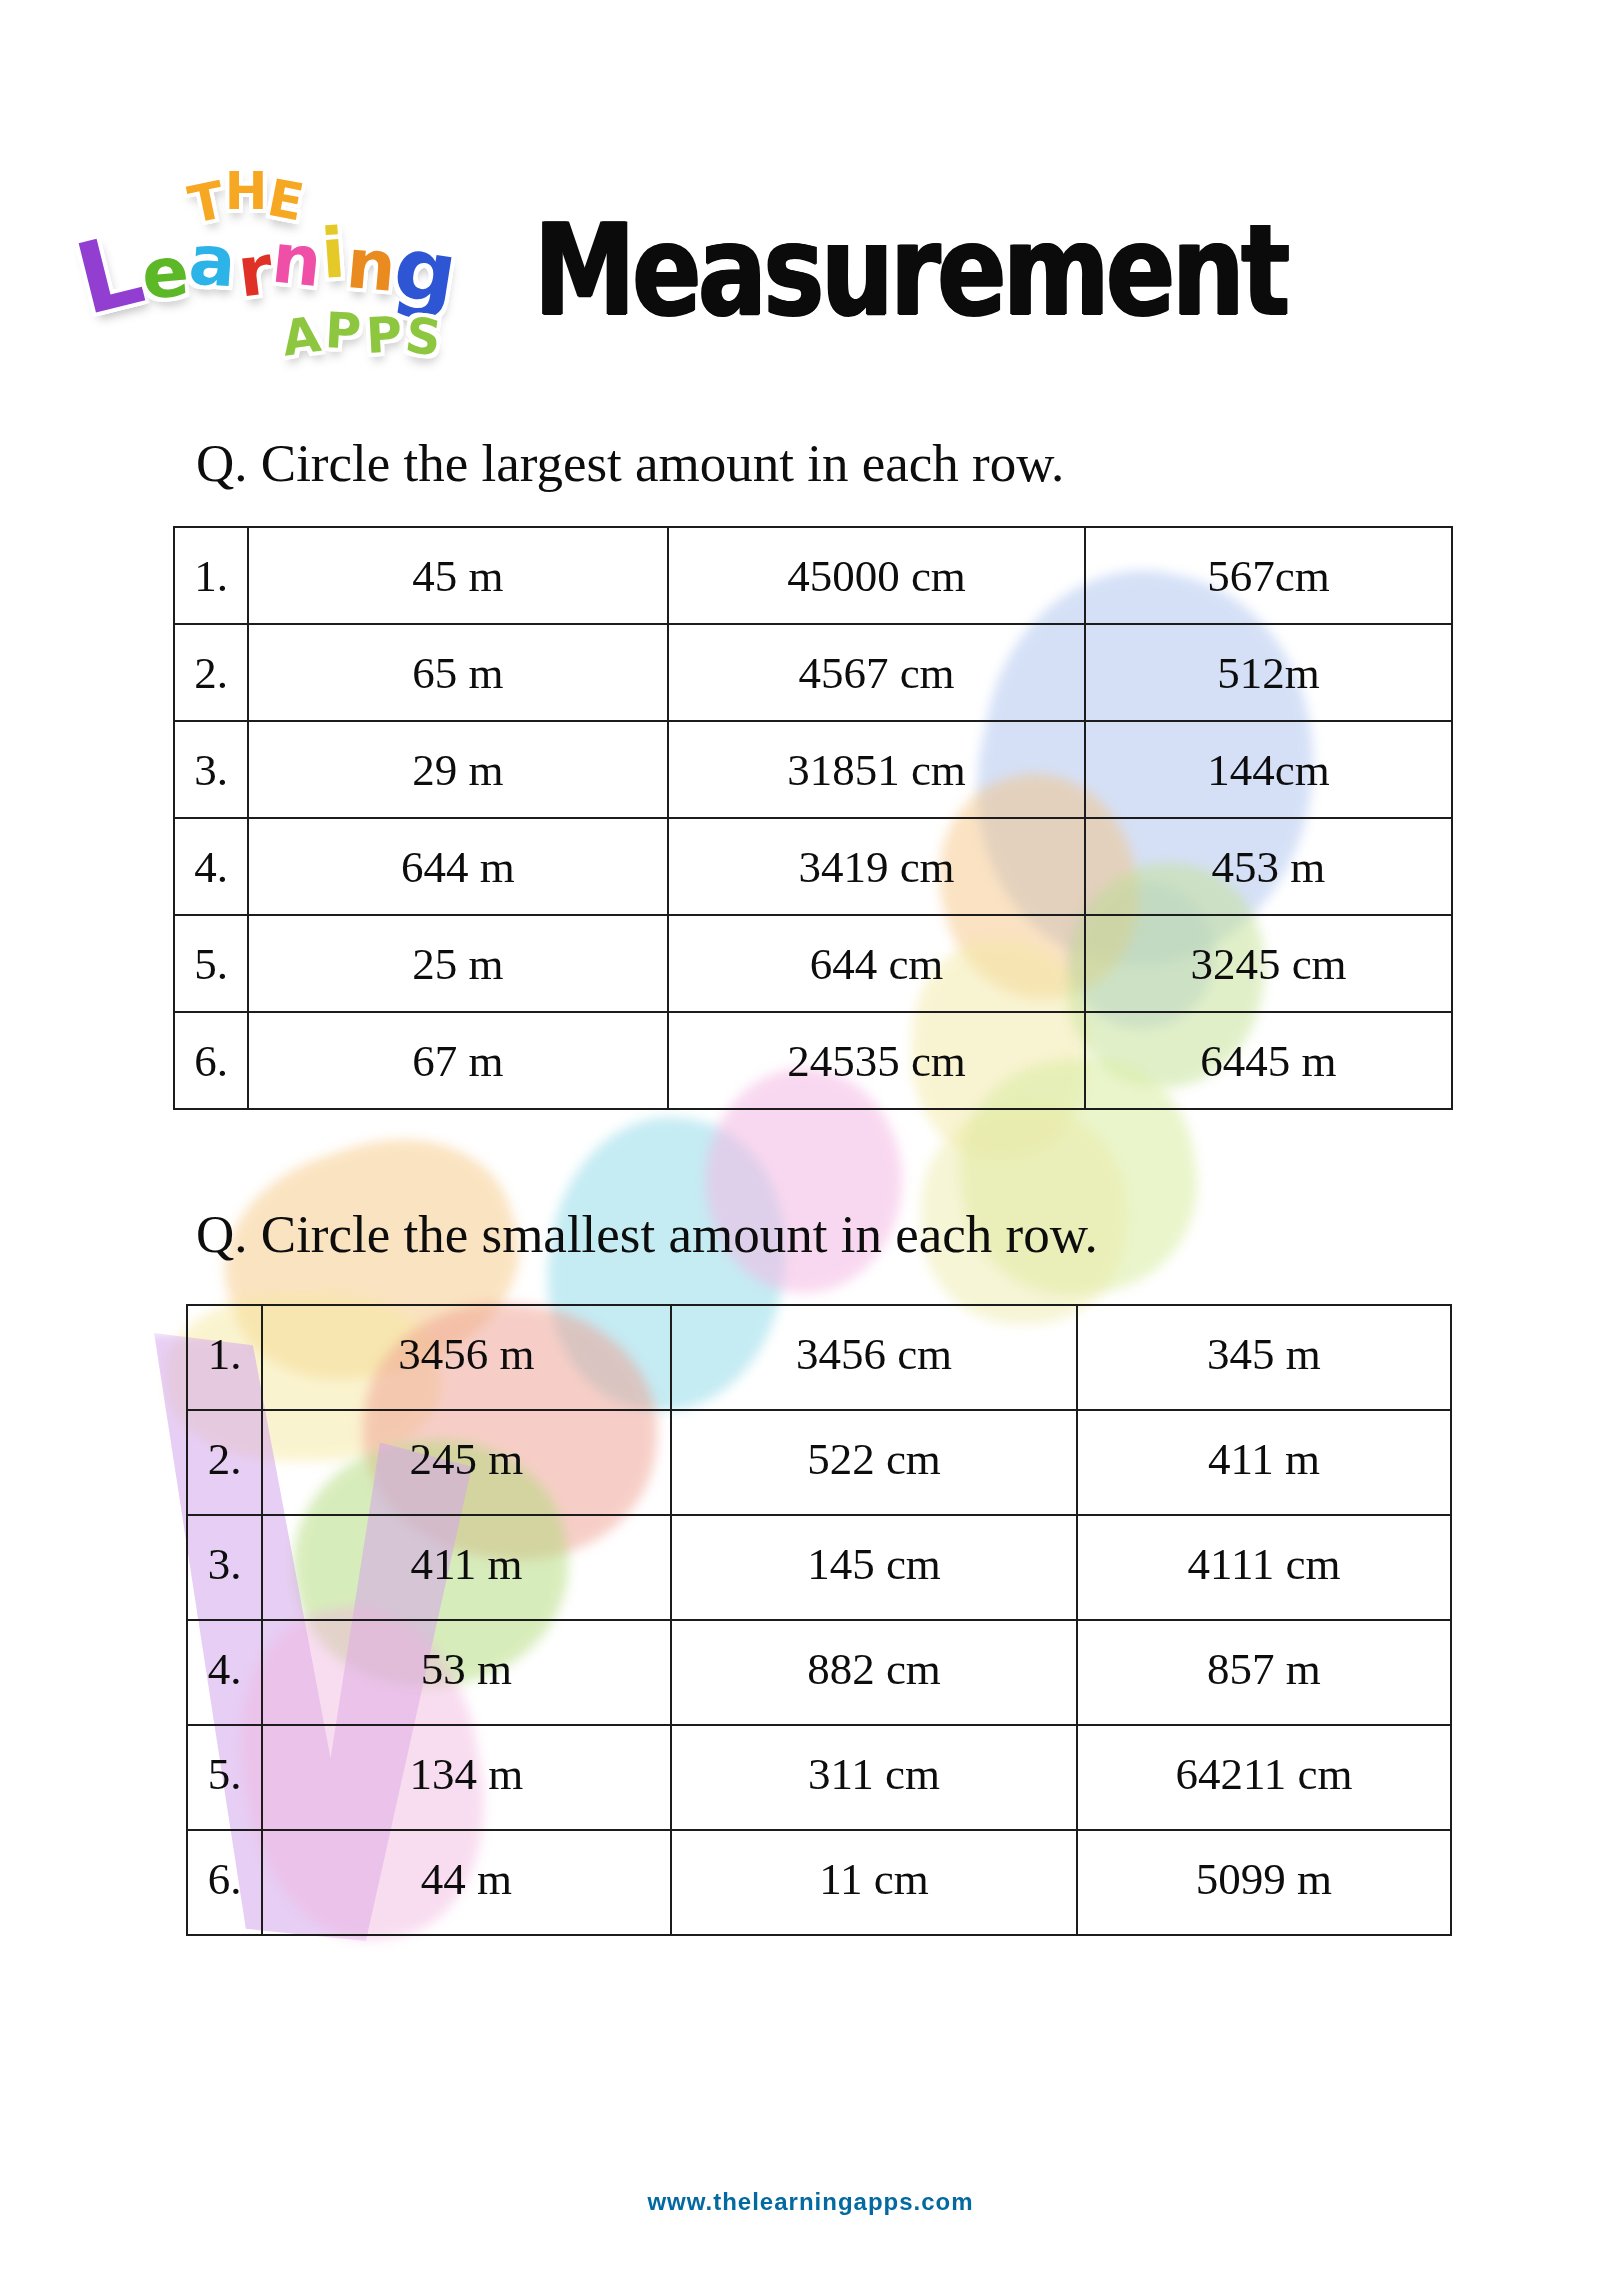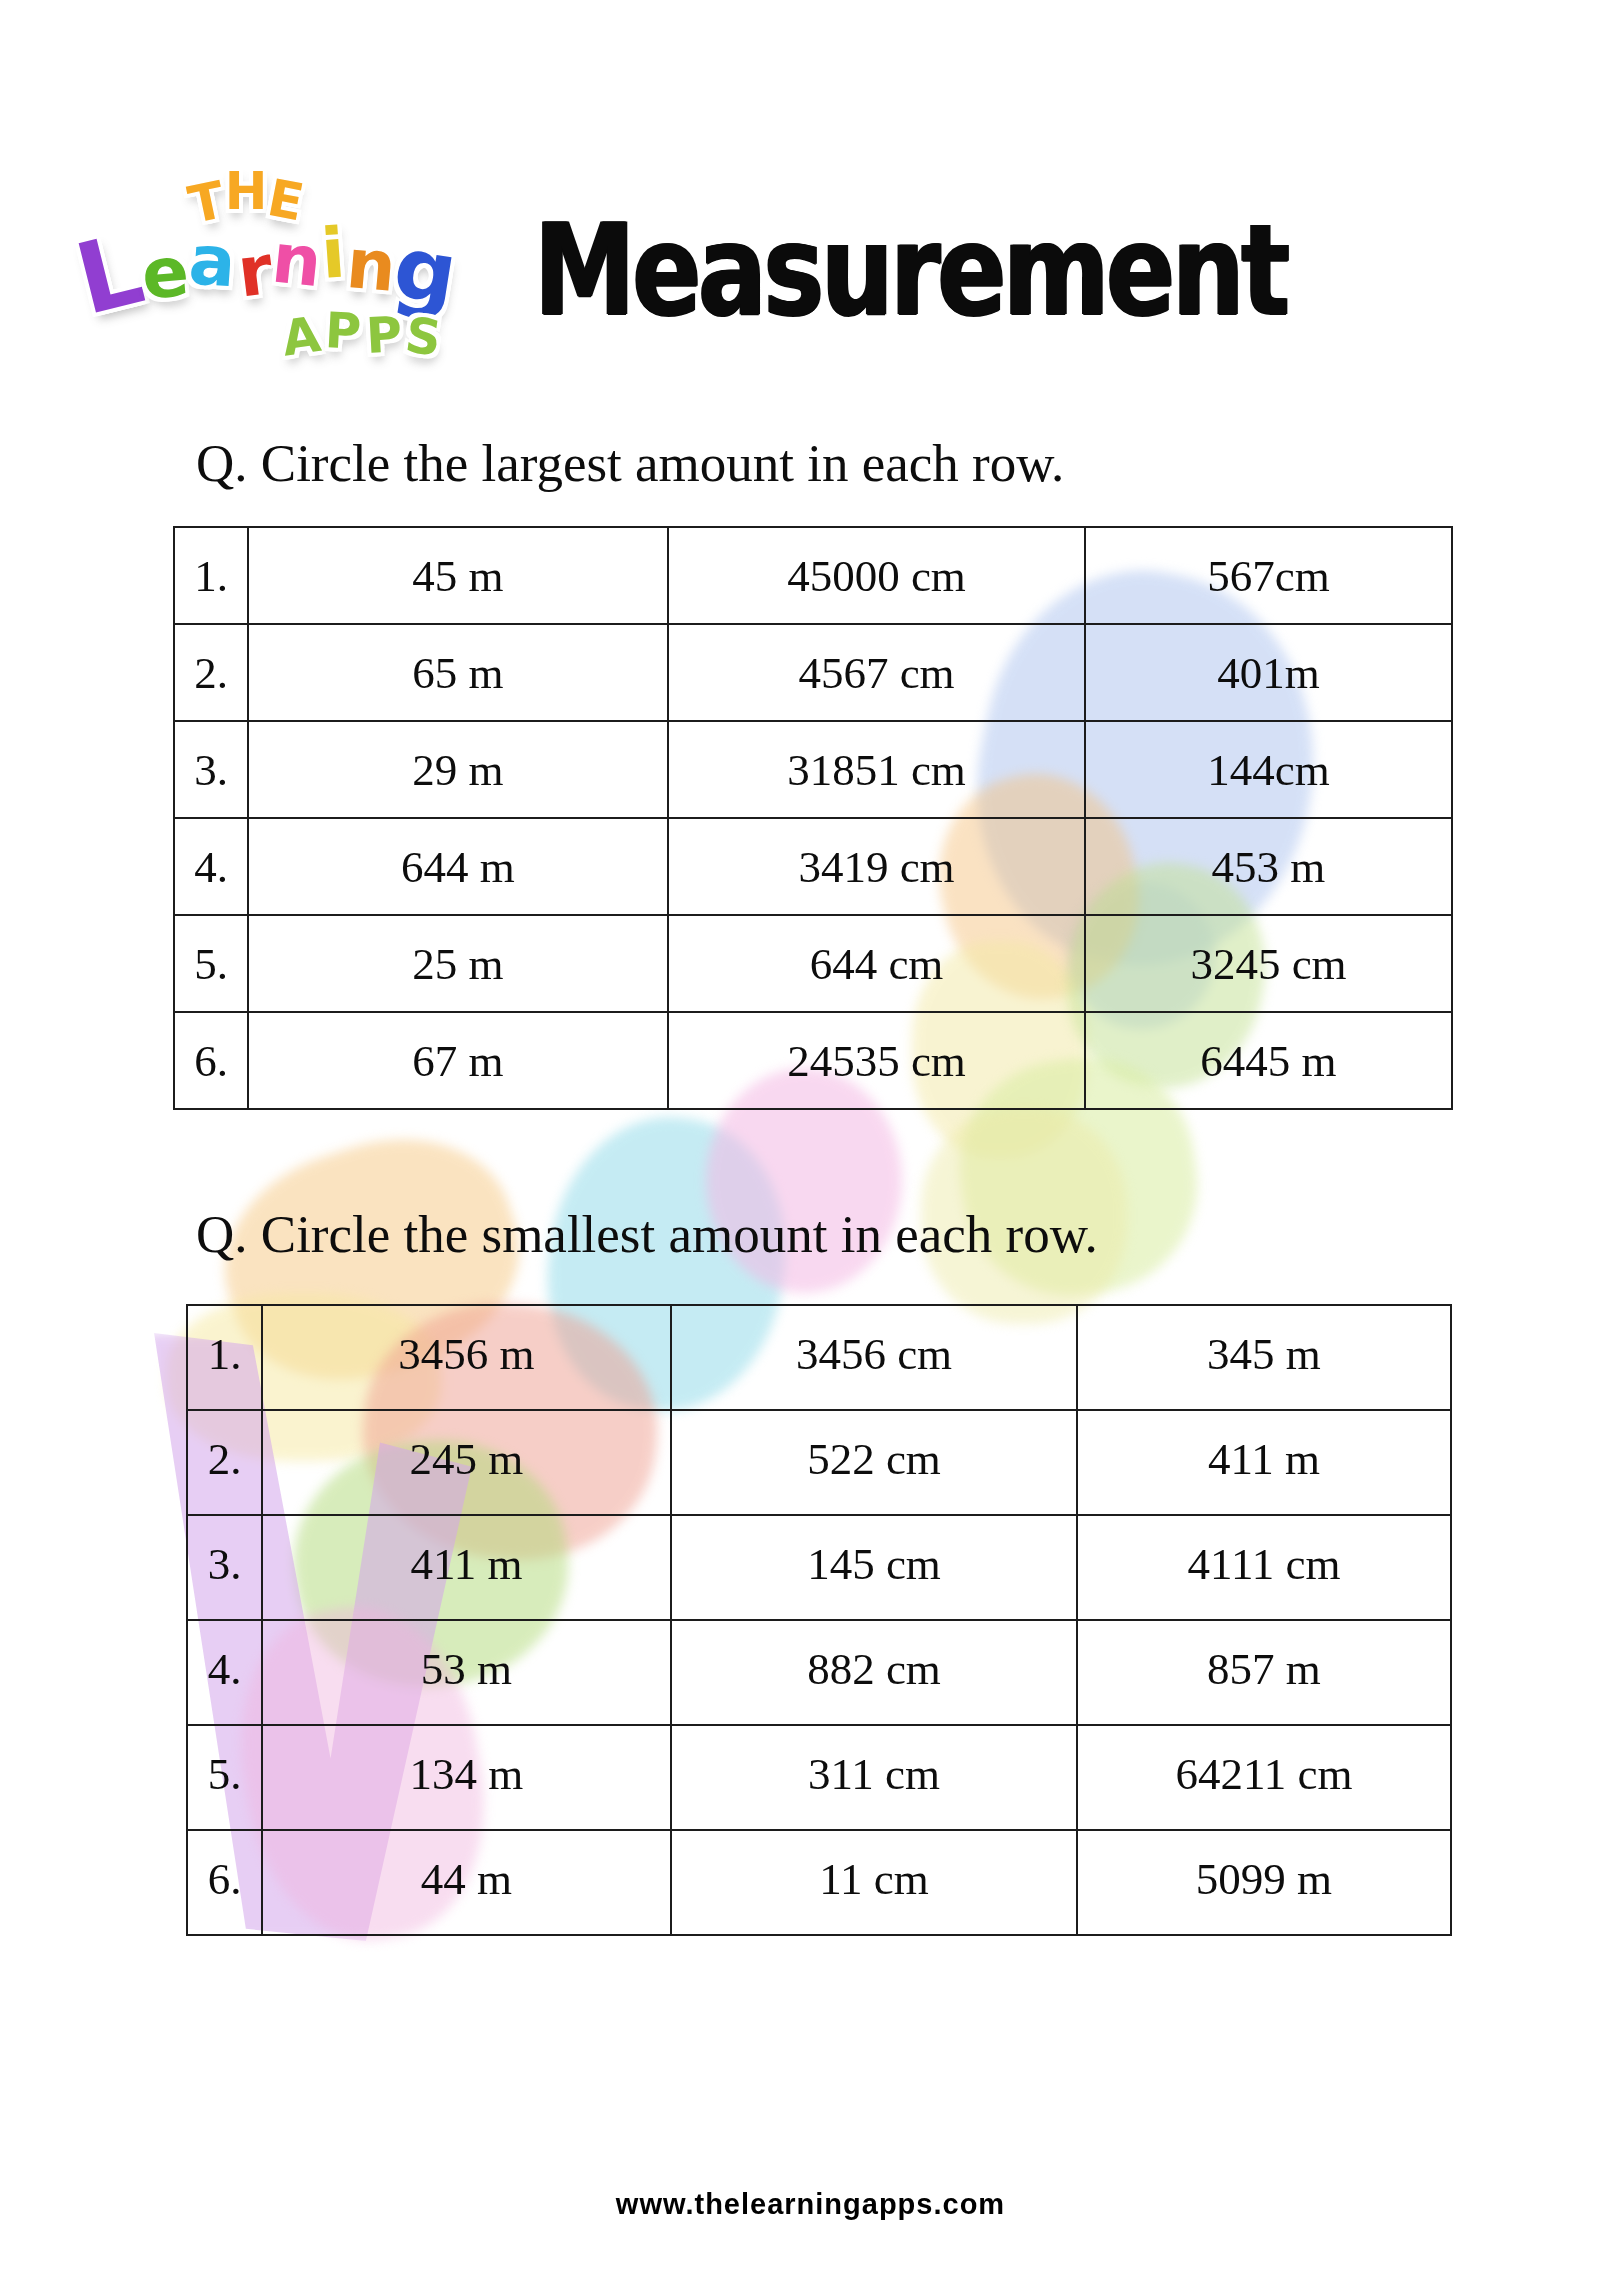--- a/index.html
+++ b/index.html
@@ -91,21 +91,21 @@
   }
   .t1 td { height:97px; }
   .t2 td { height:105px; }
   .wtable td.num { text-align:center; }
 
   
   .site-url {
     position:absolute; left:0; top:2188px; width:100%;
     text-align:center;
     font-family:"Liberation Sans", sans-serif; font-weight:bold;
-    font-size:29px; letter-spacing:1px; color:#000000;
+    font-size:24px; letter-spacing:1px; color:#0369a1;
   }
 </style>
 </head>
 <body>
 
 <div class="page">
 
   <div class="watermark">
     <div class="wm wm-blue-b"></div>
     <div class="wm wm-blue-tail"></div>
@@ -153,21 +153,21 @@
         <tr>
           <td class="num">1.</td>
           <td>45 m</td>
           <td>45000 cm</td>
           <td>567cm</td>
         </tr>
         <tr>
           <td class="num">2.</td>
           <td>65 m</td>
           <td>4567 cm</td>
-          <td>401m</td>
+          <td>512m</td>
         </tr>
         <tr>
           <td class="num">3.</td>
           <td>29 m</td>
           <td>31851 cm</td>
           <td>144cm</td>
         </tr>
         <tr>
           <td class="num">4.</td>
           <td>644 m</td>

